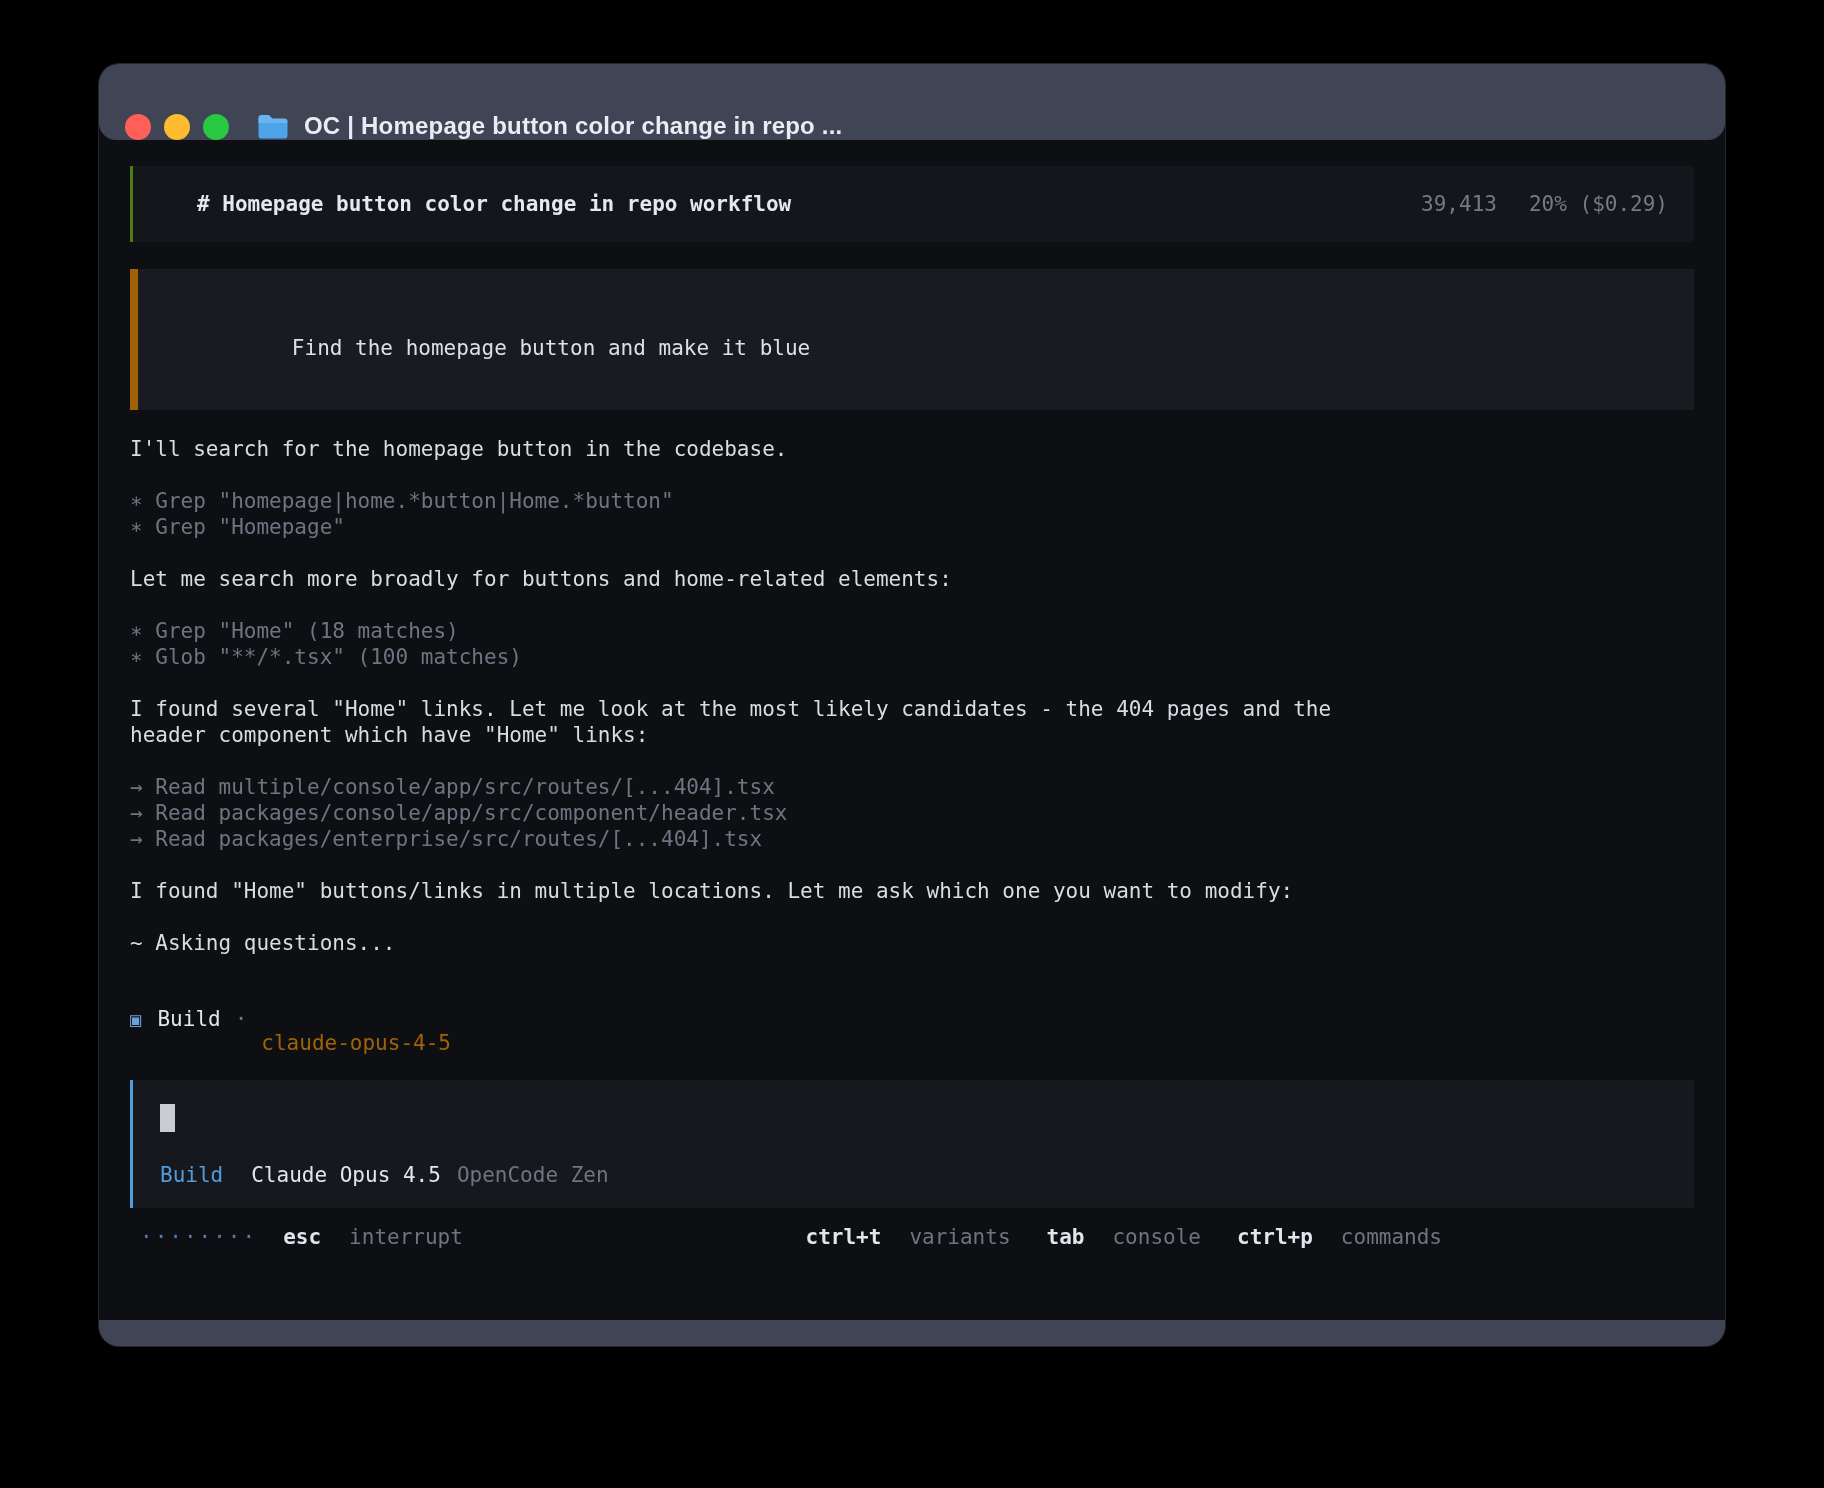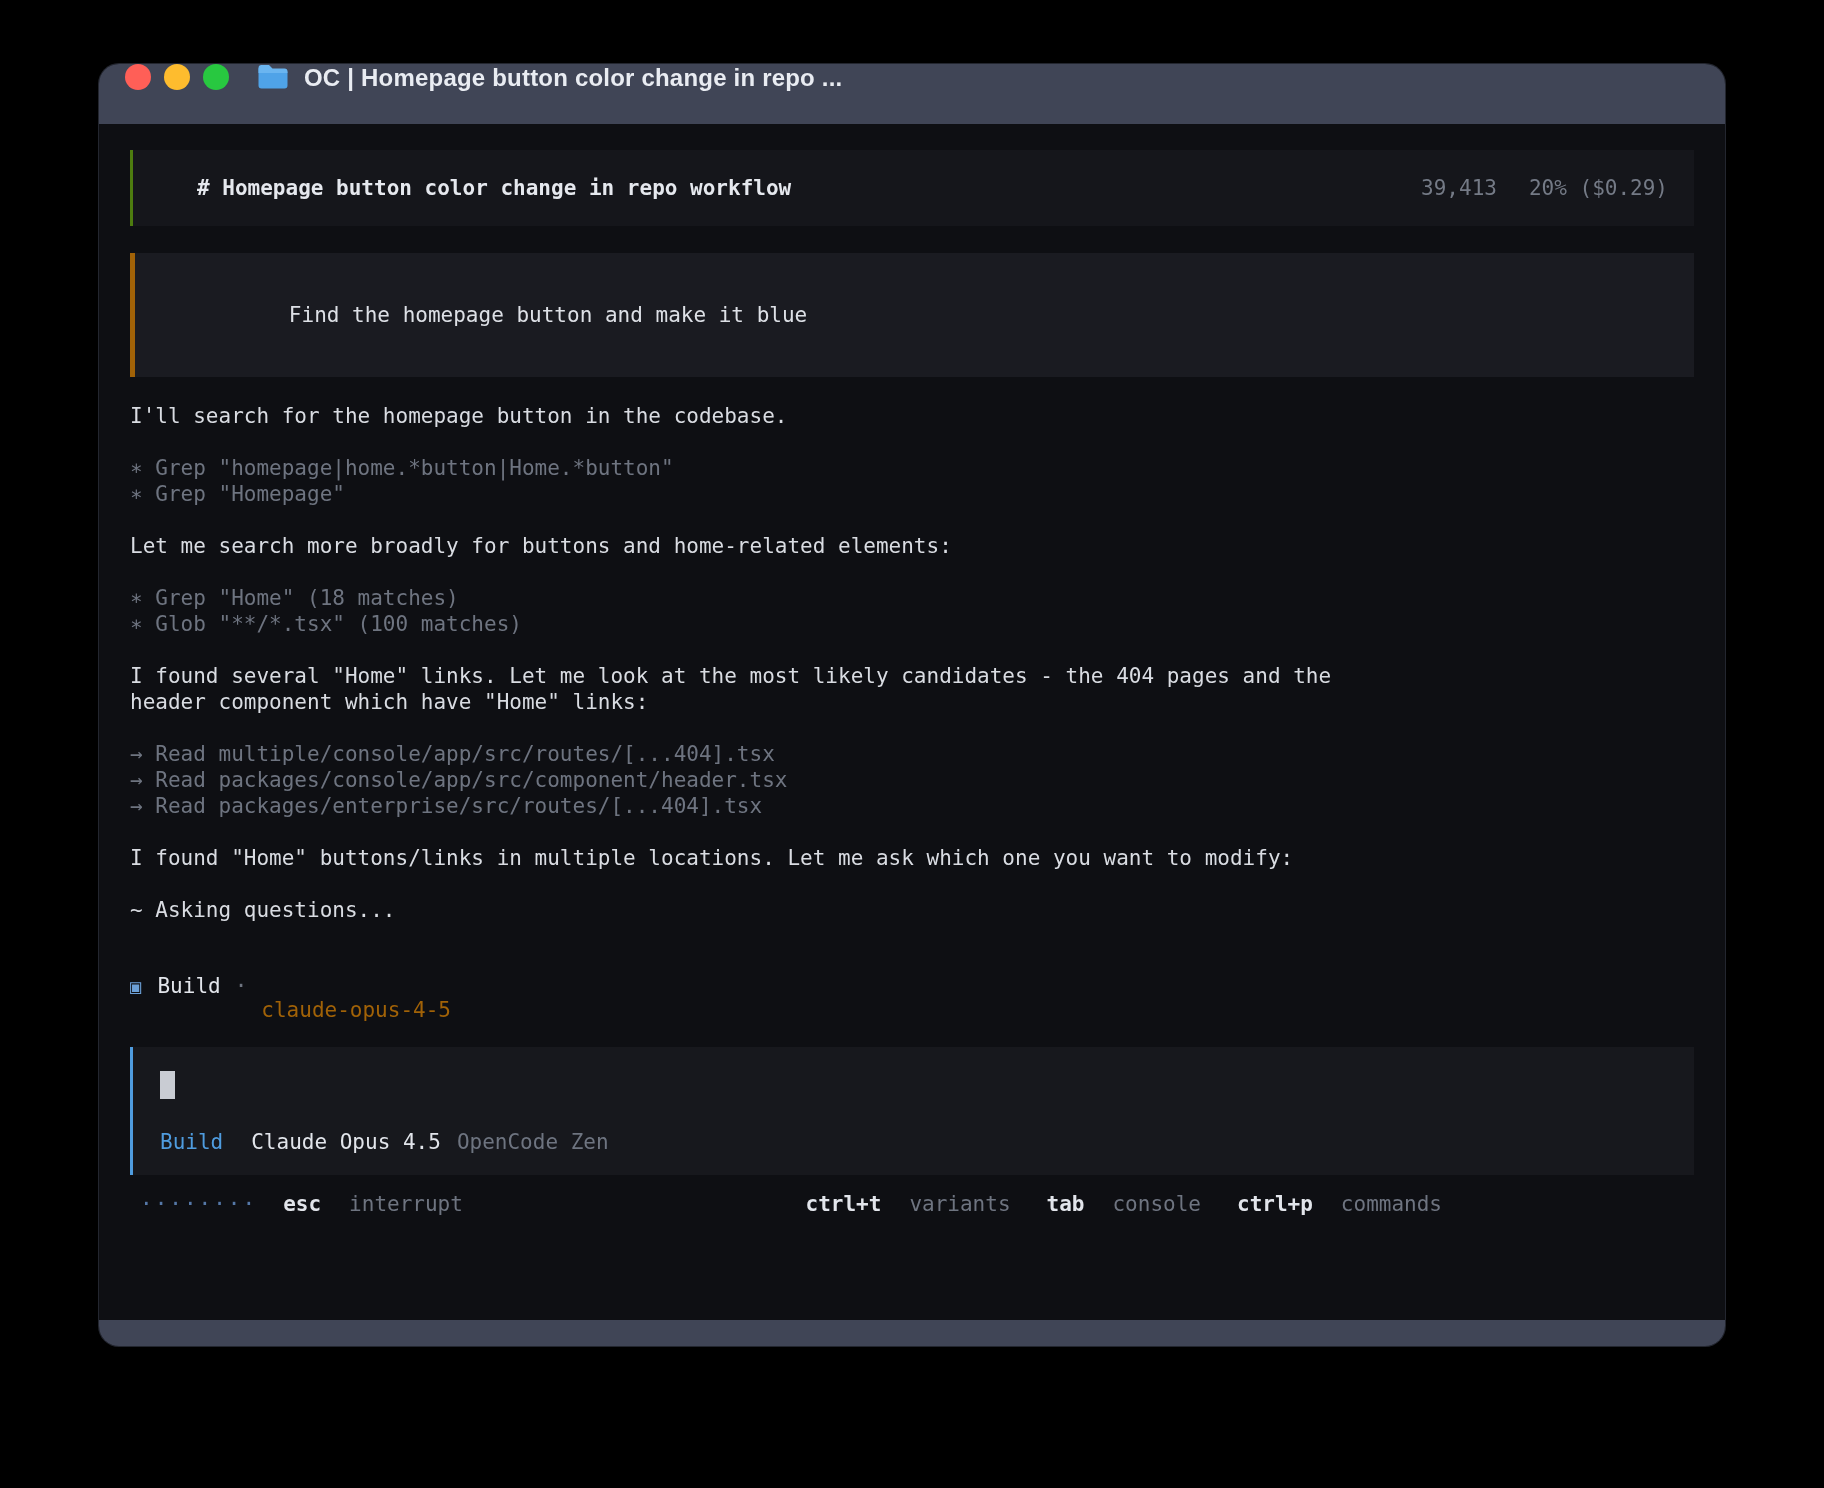--- a/index.html
+++ b/index.html
@@ -17,24 +17,25 @@
     width: 1626px; height: 1282px;
     background: #0e0f13;
     border-radius: 20px;
     overflow: hidden;
     display: flex; flex-direction: column;
     box-shadow: 0 0 0 1px #23262f, 0 30px 70px rgba(0,0,0,.8);
   }
 
   
   .titlebar {
-    flex: none; height: 60px;
+    flex: none; height: 76px;
     background: #404556;
-    display: flex; align-items: flex-start;
+    display: flex; align-items: flex-end;
     padding: 0 26px;
+    border-radius: 17px;
   }
   .traffic { display: flex; gap: 13px; align-items: center; }
   .light { width: 26px; height: 26px; border-radius: 50%; display: inline-block; }
   .light.red    { background: #ff5f57; }
   .light.yellow { background: #febc2e; }
   .light.green  { background: #28c840; }
   .folder { margin-left: 28px; display: flex; align-items: center; }
   .tb-title {
     margin-left: 15px;
     color: #e9ecf2;
@@ -57,22 +58,22 @@
     background: #15161b;
     border-left: 3px solid #4d7c0f;
     padding: 25px 26px 25px 64px;
   }
   .sh-title { font-weight: 700; color: #e5e8ee; white-space: pre; }
   .sh-stats { margin-left: auto; display: flex; gap: 32px; color: #747a86; white-space: pre; }
 
   .user-msg {
     margin-top: 27px;
     background: #1a1b21;
-    border-left: 5px solid #a16207;
-    padding: 23px 26px 23px 78px;
+    border-left: 8px solid #a16207;
+    padding: 40px 26px 23px 78px;
     color: #dde0e6;
     white-space: pre;
   }
 
   .t { margin: 26px 0 0; color: #d9dce2; }
   .t.wrapcap { max-width: 1245px; }
   .tool-group { margin-top: 26px; }
   .tool-line { color: #6e7480; white-space: pre; }
 
   .agent-status { margin-top: 26px; display: flex; align-items: center; }

